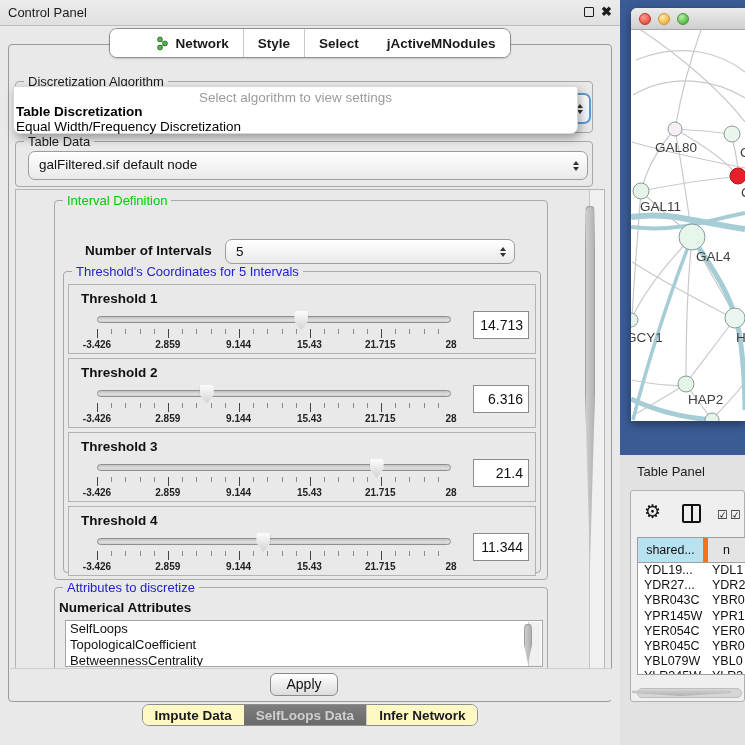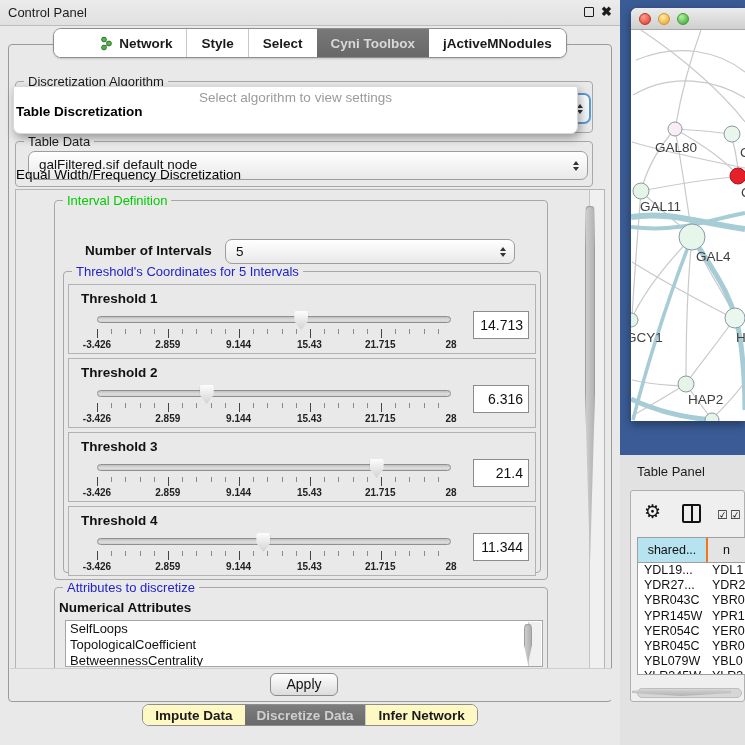--- a/index.html
+++ b/index.html
@@ -86,21 +86,21 @@
   .bottom-pill { display:flex; height:22px; border:1px solid #8e8e8e; border-radius:7px; overflow:hidden; background:#fff; }
   .btab { padding:0 12px; font-size:13.5px; font-weight:bold; color:#1a1a1a; line-height:21px; background:#fef9c3; border-left:1px solid #c9c9c9; }
   .btab:first-child { border-left:none; }
   .btab.active { background:linear-gradient(#7d7d7d,#6a6a6a); color:#cfcfcf; border-left:none; }
 
   
   .popup { position:absolute; left:13px; top:86px; width:565px; height:48px; background:#fff; z-index:50;
            border-radius:2px 2px 7px 7px; box-shadow:2px 4px 10px rgba(0,0,0,.35); border:1px solid #d8d8d8; }
   .popup .hint { position:absolute; left:0; top:3px; width:100%; text-align:center; font-size:13.5px; color:#9b9b9b; }
   .popup .item1 { position:absolute; left:2px; top:17px; font-size:13.5px; font-weight:bold; color:#000; }
-  .popup .item2 { position:absolute; left:2px; top:32px; font-size:13.5px; color:#000;margin-top:48px; }
+  .popup .item2 { position:absolute; left:2px; top:32px; font-size:13.5px; color:#000; }
 
   
   .right-col { position:absolute; left:620px; top:0; width:125px; height:745px; background:#e2e2e2; }
   .desktop { position:absolute; left:0; top:0; width:144px; height:455px; background:#3a5b95; }
   .net-window { position:absolute; left:11px; top:8px; width:114px; height:413px; background:#fff; border-radius:6px 0 0 0; box-shadow:0 3px 10px rgba(0,0,0,.4); }
   .net-titlebar { position:absolute; left:0; top:0; width:100%; height:22px; border-radius:6px 0 0 0; background:linear-gradient(#ececec,#cfcfcf); border-bottom:1px solid #a8a8a8; }
   .tl { position:absolute; top:5px; width:12px; height:12px; border-radius:50%; }
   .tl.red    { left:8px;  background:radial-gradient(circle at 35% 30%, #ff9a8e, #ec5f51 60%, #c33a2c); border:1px solid #b5382a; }
   .tl.yellow { left:27px; background:radial-gradient(circle at 35% 30%, #ffe9b0, #f5bf50 60%, #d99c2b); border:1px solid #c79934; }
   .tl.green  { left:46px; background:radial-gradient(circle at 35% 30%, #b8f0a8, #61c454 60%, #3f9c35); border:1px solid #47973c; }
@@ -110,21 +110,21 @@
   .tp-title { position:absolute; left:17px; top:9px; font-size:13px; color:#1c1c1c; }
   .tp-panel { position:absolute; left:10px; top:35px; width:115px; height:212px; border:1px solid #b0b0b0; border-radius:3px; background:#efefef; }
   .tp-toolbar { position:absolute; left:0; top:0; width:100%; height:44px; }
   .gear-glyph { position:absolute; left:13px; top:9px; font-family:"DejaVu Sans",sans-serif; font-size:19px; color:#111; }
   .cols-icon { position:absolute; left:51px; top:13px; width:19px; height:19px; border:2px solid #111; border-radius:2px; }
   .cols-icon::after { content:""; position:absolute; left:6.5px; top:0; width:2px; height:15px; background:#111; }
   .chk { position:absolute; top:17px; font-family:"DejaVu Sans",sans-serif; font-size:12px; color:#111; }
   .chk.c1 { left:86px; } .chk.c2 { left:99px; }
   .tp-table { position:absolute; left:6px; top:46px; width:109px; height:138px; border:1px solid #9f9f9f; background:#fff; overflow:hidden; }
   .tp-head { display:flex; height:25px; border-bottom:1px solid #9f9f9f; }
-  .tp-head .hc1 { width:70px; background:#b7e2f0; border-right:2px solid #f97316; font-size:12.5px; color:#111; text-align:center; line-height:24px; }
+  .tp-head .hc1 { width:70px; background:#b7e2f0; border-right:5px solid #f97316; font-size:12.5px; color:#111; text-align:center; line-height:24px; }
   .tp-head .hc2 { flex:1; background:#e4e4e4; font-size:12.5px; color:#111; text-align:center; line-height:24px; }
   .tp-row { display:flex; height:15.2px; background:#fff; }
   .tp-row .c1 { width:70px; font-size:12.5px; color:#111; padding-left:6px; line-height:15px; white-space:nowrap; overflow:hidden; }
   .tp-row .c2 { flex:1; font-size:12.5px; color:#111; padding-left:4px; line-height:15px; white-space:nowrap; overflow:hidden; }
   .tp-hscroll { position:absolute; left:6px; top:197px; width:105px; height:10px; border-radius:5px; background:#d6d6d6; border:1px solid #bdbdbd; }
   .tp-hscroll .thumb { position:absolute; left:1px; top:1px; width:96%; height:6px; border-radius:4px; background:linear-gradient(#cfcfcf,#b2b2b2); }
 
   svg text { font-family:"Liberation Sans",sans-serif; }
 </style>
 </head>
@@ -152,23 +152,20 @@
             <circle cx="9" cy="7.5" r="2.4" fill="#55b24e" stroke="#2f7a2a"></circle>
             <circle cx="4" cy="11.5" r="2.4" fill="#55b24e" stroke="#2f7a2a"></circle>
           </svg>
           <span>Network</span>
         </div>
         <div class="tab">
             <span>Style</span>
           </div>
         <div class="tab">
             <span>Select</span>
-          </div>
-        <div class="tab active">
-            <span>Cyni Toolbox</span>
           </div>
         <div class="tab after-active">
             <span>jActiveMNodules</span>
           </div>
       </div>
     </div>
 
     <div class="main-panel">
 
       <div class="group g-discalg">
@@ -306,21 +303,21 @@
       </div>
 
       <div class="apply-strip">
         <div class="apply-btn">Apply</div>
       </div>
     </div>
 
     <div class="bottom-tabbar">
       <div class="bottom-pill">
         <div class="btab">Impute Data</div>
-        <div class="btab active">Discretize Data</div>
+        <div class="btab active">SelfLoops Data</div>
         <div class="btab">Infer Network</div>
       </div>
     </div>
 
     <div class="popup">
       <div class="hint">Select algorithm to view settings</div>
       <div class="item1">Table Discretization</div>
       <div class="item2">Equal Width/Frequency Discretization</div>
     </div>
   </div>

